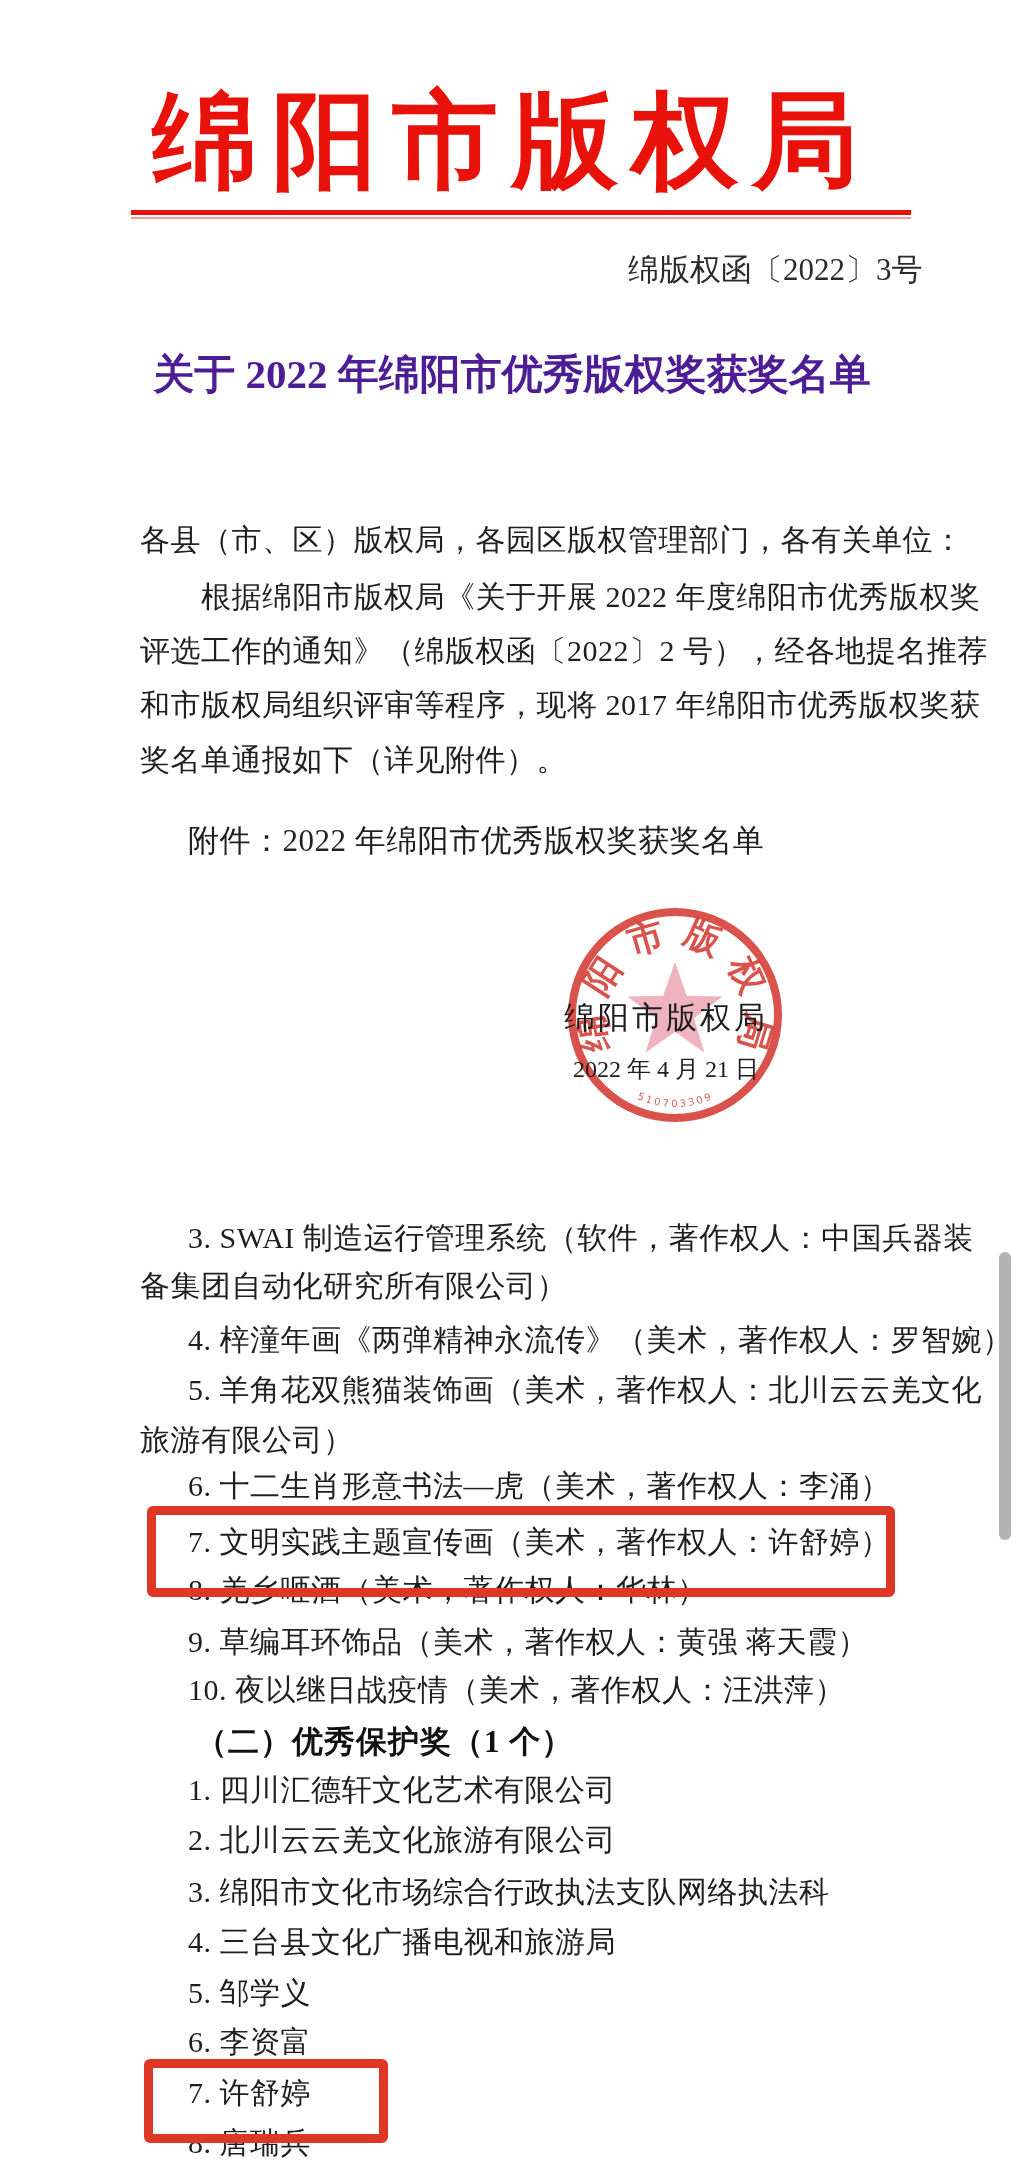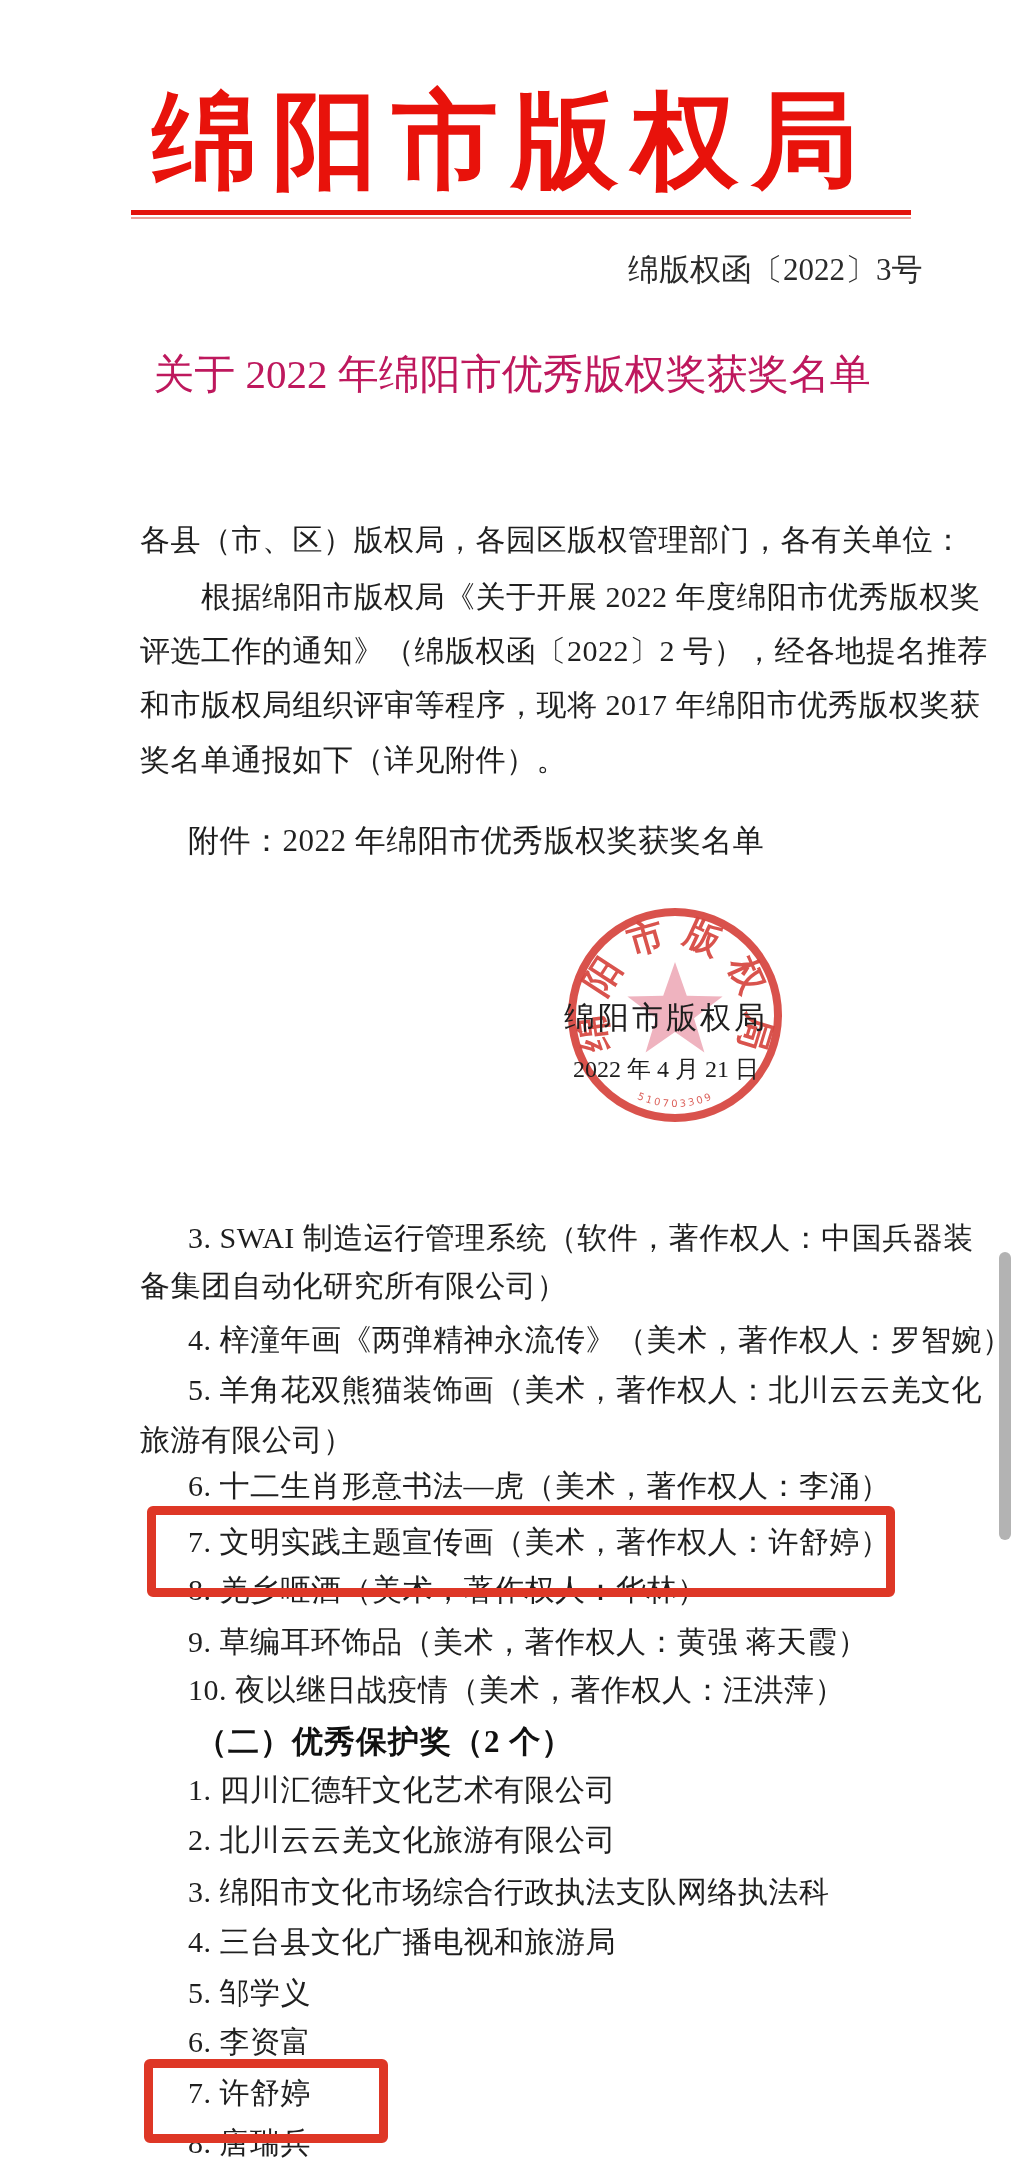--- a/index.html
+++ b/index.html
@@ -16,21 +16,21 @@
     left:0;top:76px;width:1024px;
     text-align:center;
     font-size:106px;font-weight:bold;
     letter-spacing:14px;
     color:#e8120b;
     line-height:1.25;
   }
   .rule-thick{left:131px;top:210px;width:780px;height:5px;background:#e3120b;}
   .rule-thin{left:131px;top:217px;width:780px;height:2px;background:#eb9f99;}
   .doc-number{left:628px;top:249px;font-size:31px;color:#2a2a2a;}
-  .notice-title{left:0;width:1024px;text-align:center;font-size:41px;font-weight:normal;color:#be185d;}
+  .notice-title{left:0;width:1024px;text-align:center;font-size:41px;font-weight:bold;color:#4c1d95;}
   .body-line{font-size:30px;color:#1f1f1f;line-height:38px;letter-spacing:0.5px;}
   .list-line{font-size:30px;color:#1f1f1f;line-height:38px;letter-spacing:0.5px;}
   .section-heading{font-size:31px;font-weight:bold;color:#111;letter-spacing:1px;}
   .highlight-box{
     border:9px solid #de3726;
     border-radius:6px;
     background:transparent;
   }
   .seal-wrap{left:560px;top:900px;width:230px;height:230px;}
   .signer{left:546px;top:997px;width:240px;text-align:center;font-size:31px;letter-spacing:3px;color:#1d1d1d;z-index:3;}
@@ -85,21 +85,21 @@
   <div class="abs list-line" style="left:188px;top:1371px;">5. 羊角花双熊猫装饰画（美术，著作权人：北川云云羌文化</div>
   <div class="abs list-line" style="left:140px;top:1421px;">旅游有限公司）</div>
   <div class="abs list-line" style="left:188px;top:1467px;">6. 十二生肖形意书法—虎（美术，著作权人：李涌）</div>
   <div class="abs list-line" style="left:188px;top:1523px;z-index:2;">7. 文明实践主题宣传画（美术，著作权人：许舒婷）</div>
   <div class="abs list-line" style="left:188px;top:1571px;">8. 羌乡咂酒（美术，著作权人：华林）</div>
   <div class="abs list-line" style="left:188px;top:1623px;">9. 草编耳环饰品（美术，著作权人：黄强 蒋天霞）</div>
   <div class="abs list-line" style="left:188px;top:1671px;">10. 夜以继日战疫情（美术，著作权人：汪洪萍）</div>
 
   <div class="abs highlight-box" style="left:147px;top:1506px;width:730px;height:73px;z-index:1;"></div>
 
-  <div class="abs section-heading" style="left:196px;top:1721px;">（二）优秀保护奖（2 个）</div>
+  <div class="abs section-heading" style="left:196px;top:1721px;">（二）优秀保护奖（1 个）</div>
   <div class="abs list-line" style="left:188px;top:1771px;">1. 四川汇德轩文化艺术有限公司</div>
   <div class="abs list-line" style="left:188px;top:1821px;">2. 北川云云羌文化旅游有限公司</div>
   <div class="abs list-line" style="left:188px;top:1873px;">3. 绵阳市文化市场综合行政执法支队网络执法科</div>
   <div class="abs list-line" style="left:188px;top:1923px;">4. 三台县文化广播电视和旅游局</div>
   <div class="abs list-line" style="left:188px;top:1974px;">5. 邹学义</div>
   <div class="abs list-line" style="left:188px;top:2023px;">6. 李资富</div>
   <div class="abs list-line" style="left:188px;top:2074px;z-index:2;">7. 许舒婷</div>
   <div class="abs list-line" style="left:188px;top:2124px;">8. 唐瑞兵</div>
 
   <div class="abs highlight-box" style="left:144px;top:2059px;width:226px;height:66px;z-index:1;"></div>

